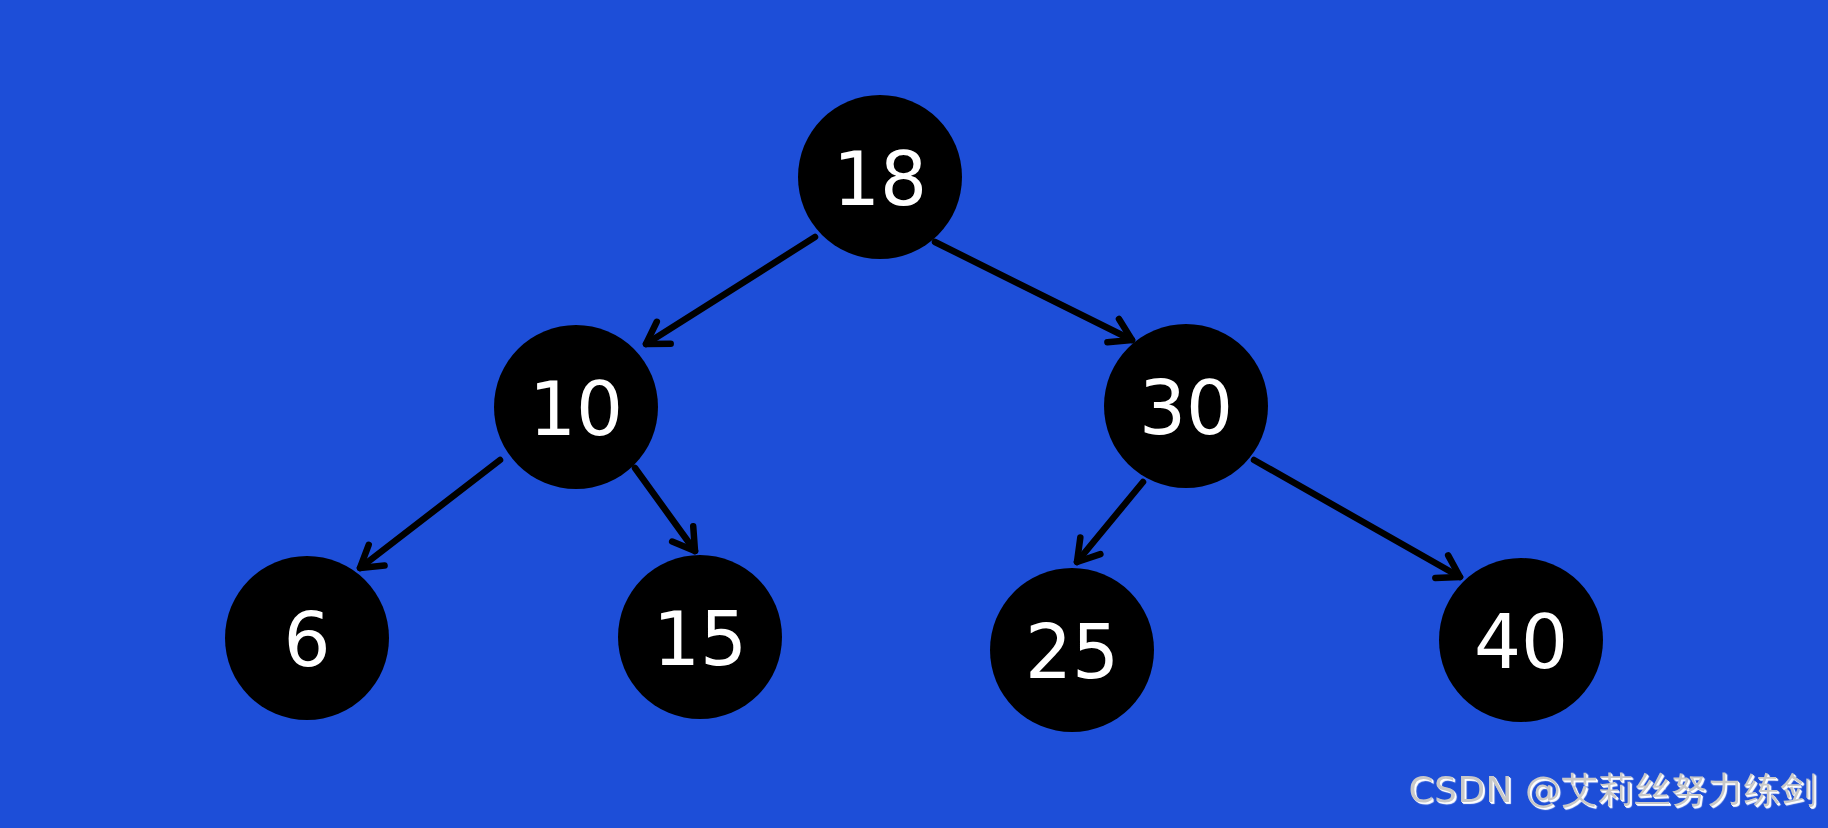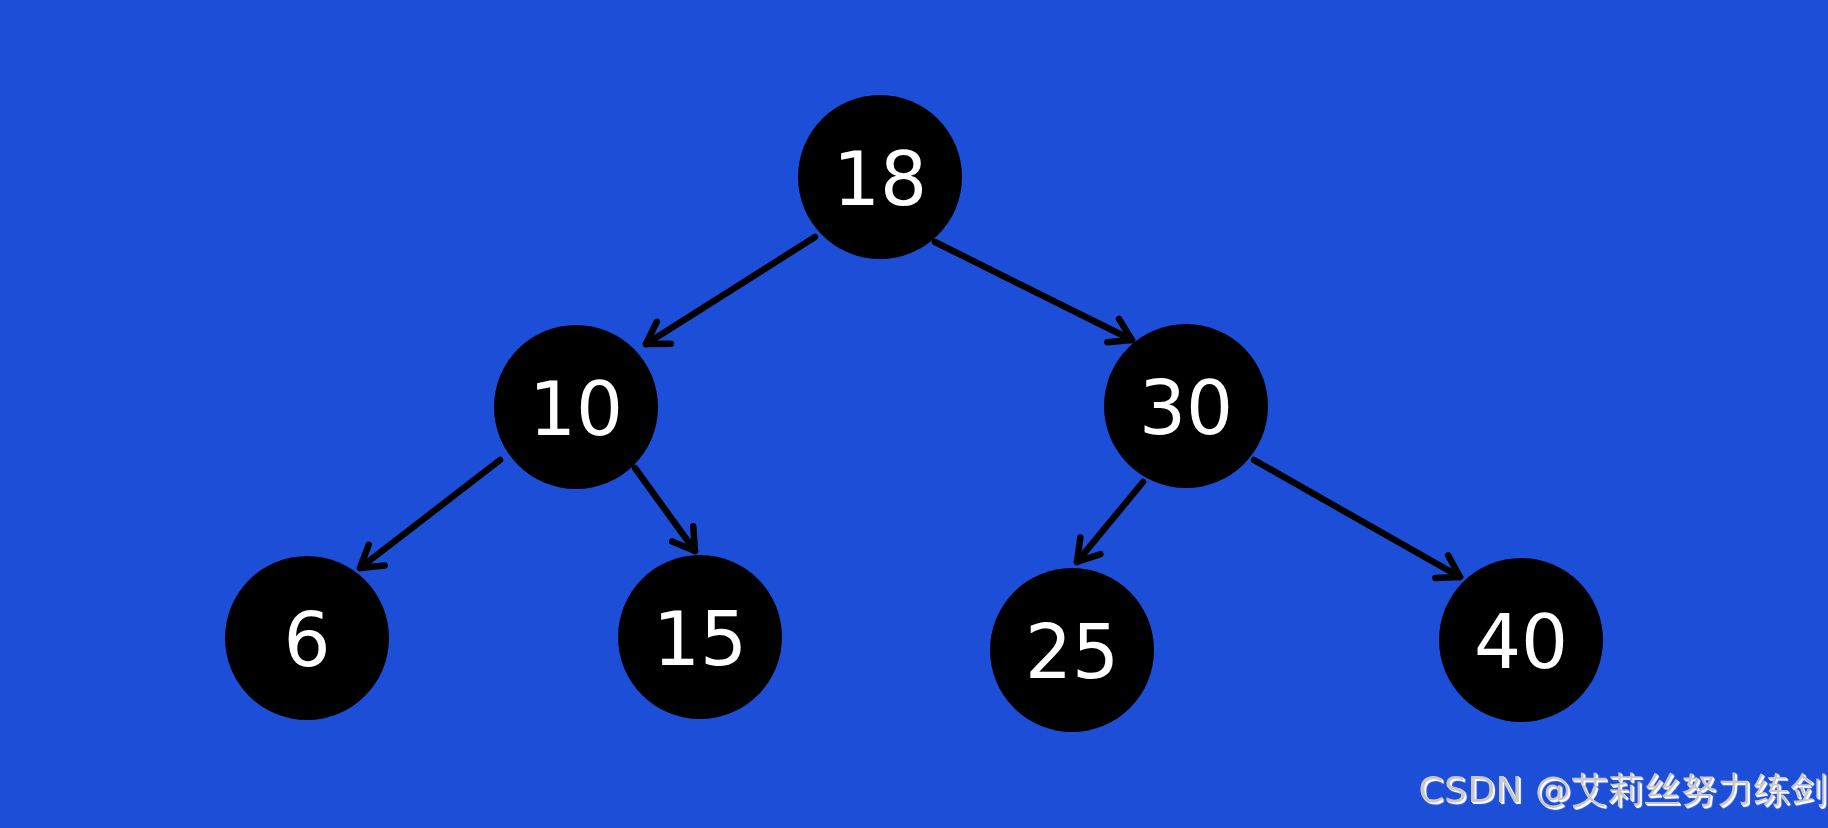--- a/index.html
+++ b/index.html
@@ -21,21 +21,21 @@
     top: 0;
     display: block;
   }
   .node-label {
     font-family: "DejaVu Sans", sans-serif;
     font-size: 74px;
     font-weight: 400;
   }
   .watermark {
     position: absolute;
-    right: 1px;
+    right: 11px;
     bottom: 13px;
     font-family: "DejaVu Sans", "Liberation Sans", sans-serif;
     font-size: 36px;
     letter-spacing: 0.5px;
     white-space: nowrap;
     text-shadow: 2px 2px 1px #ffffff, 1px 1px 0 #ffffff;
     user-select: none;
   }
 </style>
 </head>

